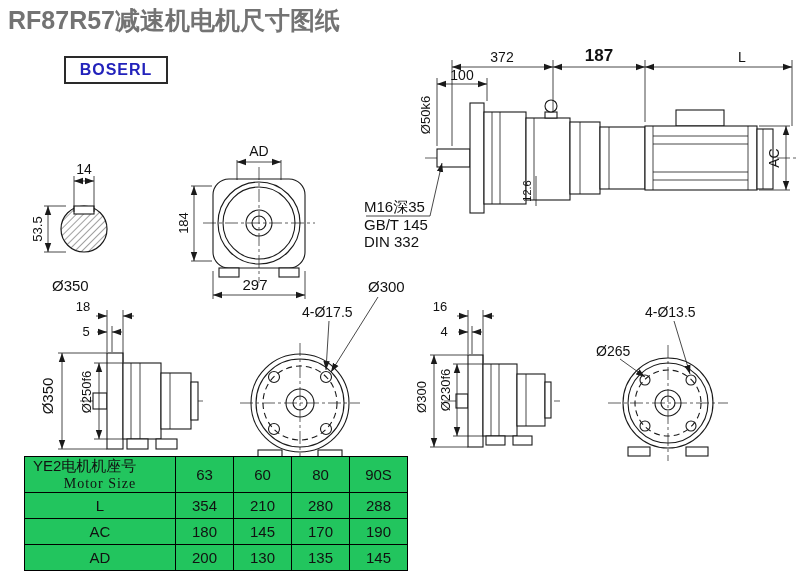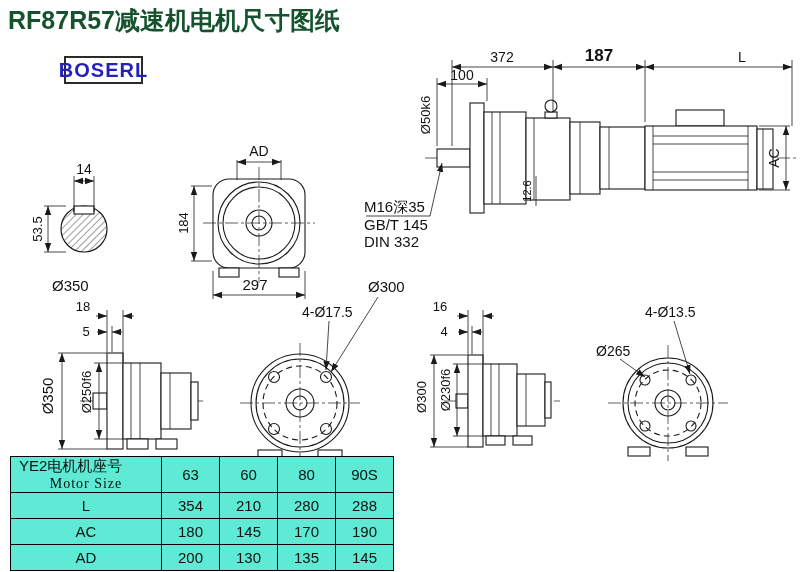--- a/index.html
+++ b/index.html
@@ -1,29 +1,29 @@
 <!DOCTYPE html>
 <html><head>
 <meta charset="utf-8">
 <style>
   html,body{margin:0;padding:0;}
   body{width:800px;height:572px;position:relative;background:#ffffff;overflow:hidden;
        font-family:"Liberation Sans","DejaVu Sans",sans-serif;}
-  .title{position:absolute;left:8px;top:4px;font-size:25px;font-weight:bold;color:#14532d;white-space:nowrap;}
-  .logo{position:absolute;left:64px;top:56px;width:79px;height:28px;border:2px solid #2a2a2a;box-sizing:border-box;
-        display:flex;align-items:center;justify-content:center;color:#2222bb;font-weight:bold;font-size:20px;letter-spacing:1px;}
+  .title{position:absolute;left:8px;top:4px;font-size:25px;font-weight:bold;color:#737373;white-space:nowrap;}
+  .logo{position:absolute;left:64px;top:56px;width:104px;height:28px;border:2px solid #2a2a2a;box-sizing:border-box;
+        display:flex;align-items:center;justify-content:center;color:#2222bb;font-weight:bold;font-size:16px;letter-spacing:1px;}
   svg.drawing{position:absolute;left:0;top:0;}
   svg text{font-family:"Liberation Sans","DejaVu Sans",sans-serif;fill:#111;font-size:14px;}
   .t15{font-size:15px;} .t13{font-size:13px;} .t12{font-size:11px;} .t17b{font-size:17px;font-weight:bold;}
   .ln{stroke:#1a1a1a;stroke-width:1.1;fill:none;}
   .lnw{stroke:#1a1a1a;stroke-width:1.1;fill:#ffffff;}
   .thin{stroke:#1a1a1a;stroke-width:0.8;fill:none;}
   .cl{stroke:#1a1a1a;stroke-width:0.7;fill:none;stroke-dasharray:13 3 3 3;}
   .bcd{stroke-dasharray:6 4;}
-  table.spec{position:absolute;left:10px;top:456px;border-collapse:collapse;table-layout:fixed;background:#5eead4;}
+  table.spec{position:absolute;left:24px;top:456px;border-collapse:collapse;table-layout:fixed;background:#22c55e;}
   table.spec td{border:1px solid #000;text-align:center;font-size:15px;color:#111;padding:0;height:25px;}
   table.spec td.c0{width:150px;}
   table.spec td.c{width:57px;}
   .hdrcell{height:40px;}
   .hdr1{text-align:left;padding-left:8px;font-size:15px;}
   .hdr2{font-family:Liberation Serif, serif;font-size:14px;letter-spacing:1px;text-align:center;}
 </style>
 </head>
 <body>
 

